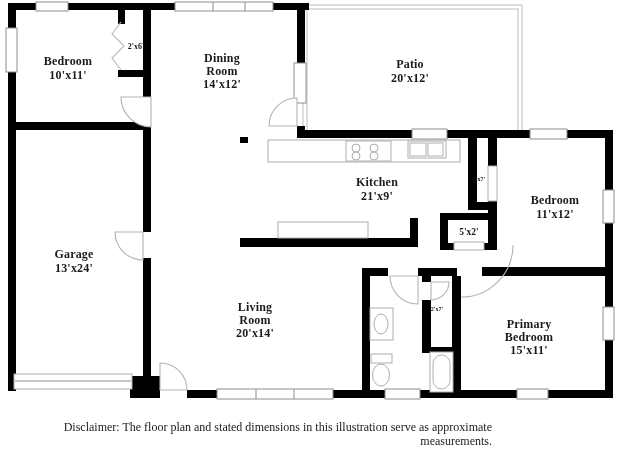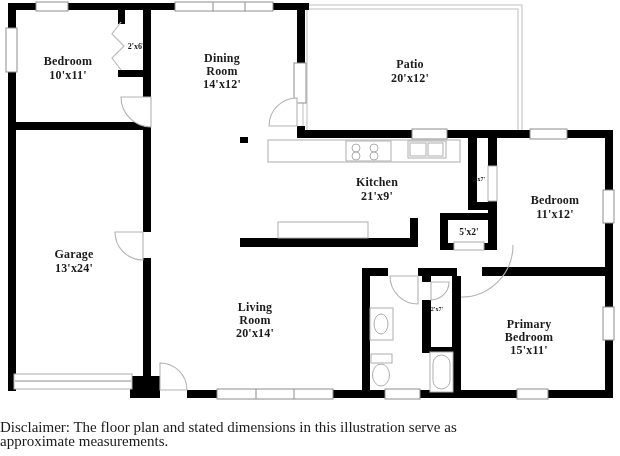--- a/index.html
+++ b/index.html
@@ -12,22 +12,22 @@
   .patio{fill:none;stroke:#c9c9c9;stroke-width:1.2;}
   .door{fill:#ffffff;stroke:#b3b3b3;stroke-width:1.1;}
   .arc{fill:none;stroke:#b3b3b3;stroke-width:1.1;}
   .fix{fill:#ffffff;stroke:#aeaeae;stroke-width:1;}
   .rl{font-family:"Liberation Serif",serif;font-weight:bold;font-size:12px;fill:#1b1b1b;
       text-anchor:middle;letter-spacing:.2px;}
   .cl{font-family:"Liberation Serif",serif;font-weight:bold;font-size:8px;fill:#1b1b1b;text-anchor:middle;}
   .cl-lg{font-size:9.5px;}
   .cl-xs{font-size:6px;letter-spacing:0;}
   .zig{fill:none;stroke:#bdbdbd;stroke-width:1.2;}
-  .disclaimer{position:absolute;left:0;top:420px;width:492px;text-align:left;
-              font-size:15px;line-height:14px;color:#1a1a1a;}
+  .disclaimer{position:absolute;left:0;top:420px;width:492px;text-align:right;
+              font-size:12px;line-height:14px;color:#1a1a1a;}
 </style>
 </head>
 <body>
 
 <div class="canvas">
 <svg width="620" height="415" viewBox="0 0 620 415">
 
   <g>
     <rect class="patio" x="303" y="5" width="219" height="131"></rect>
     <rect class="patio" x="307" y="9" width="211" height="127"></rect>

